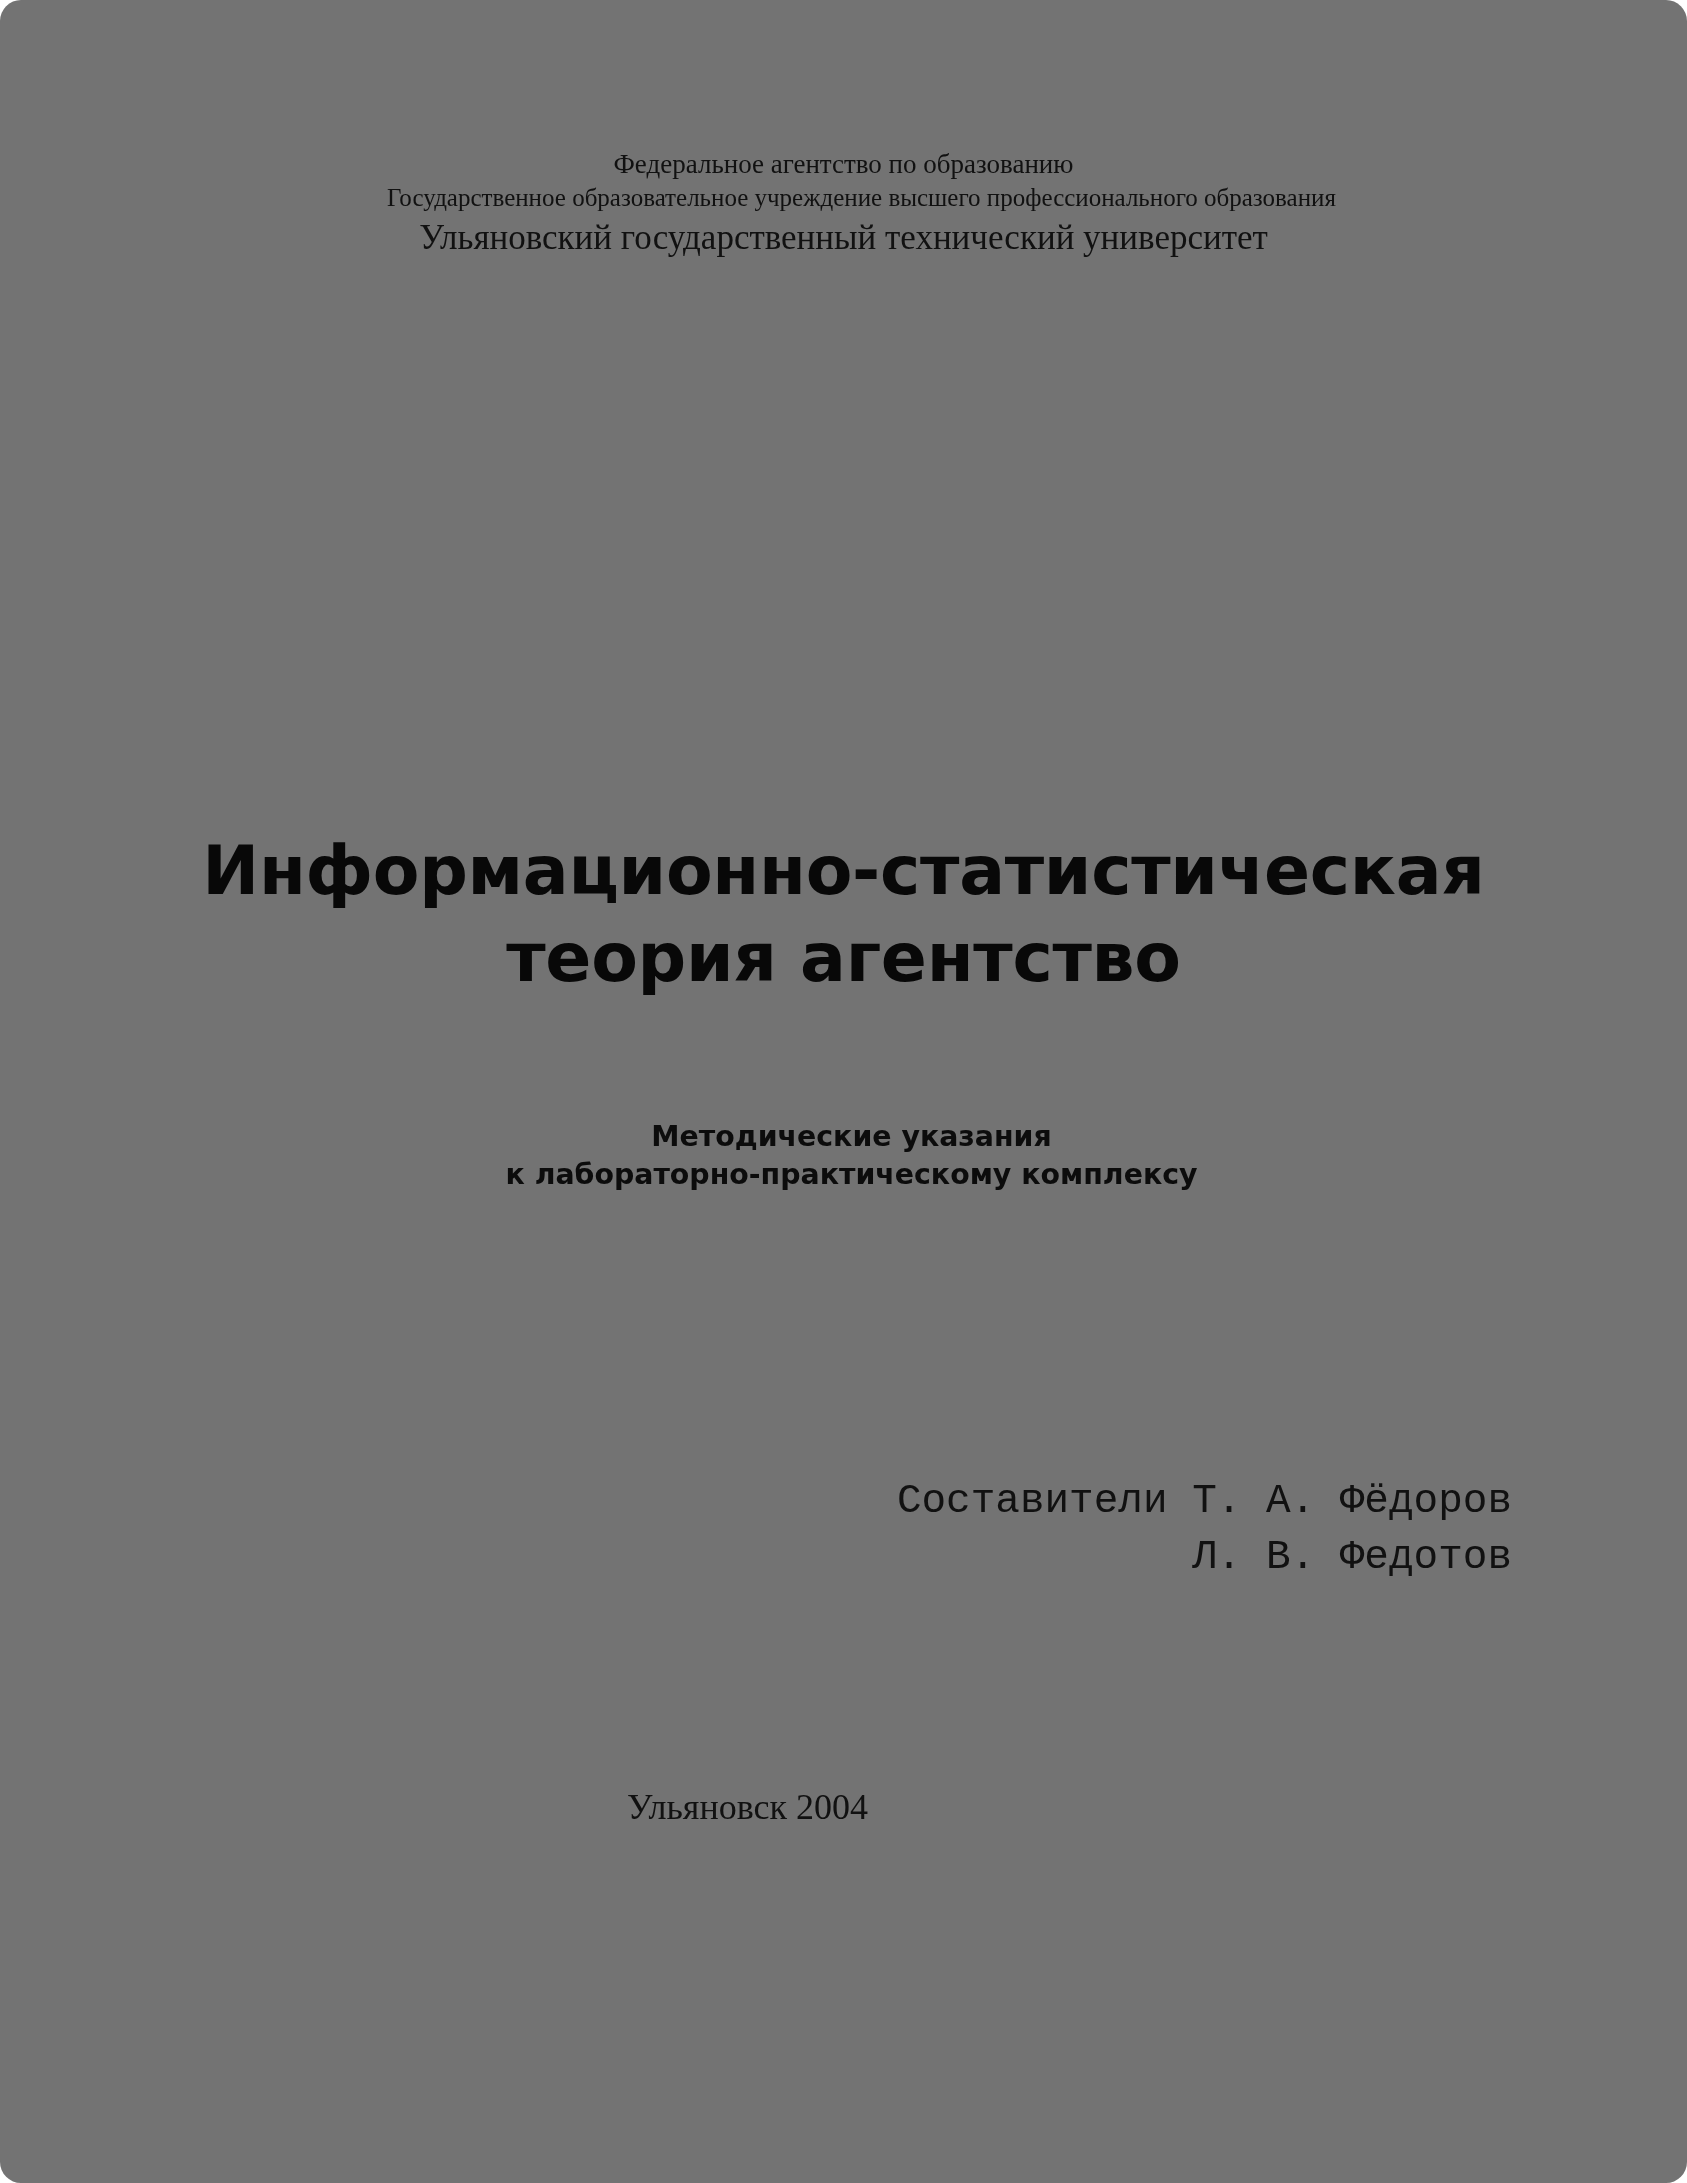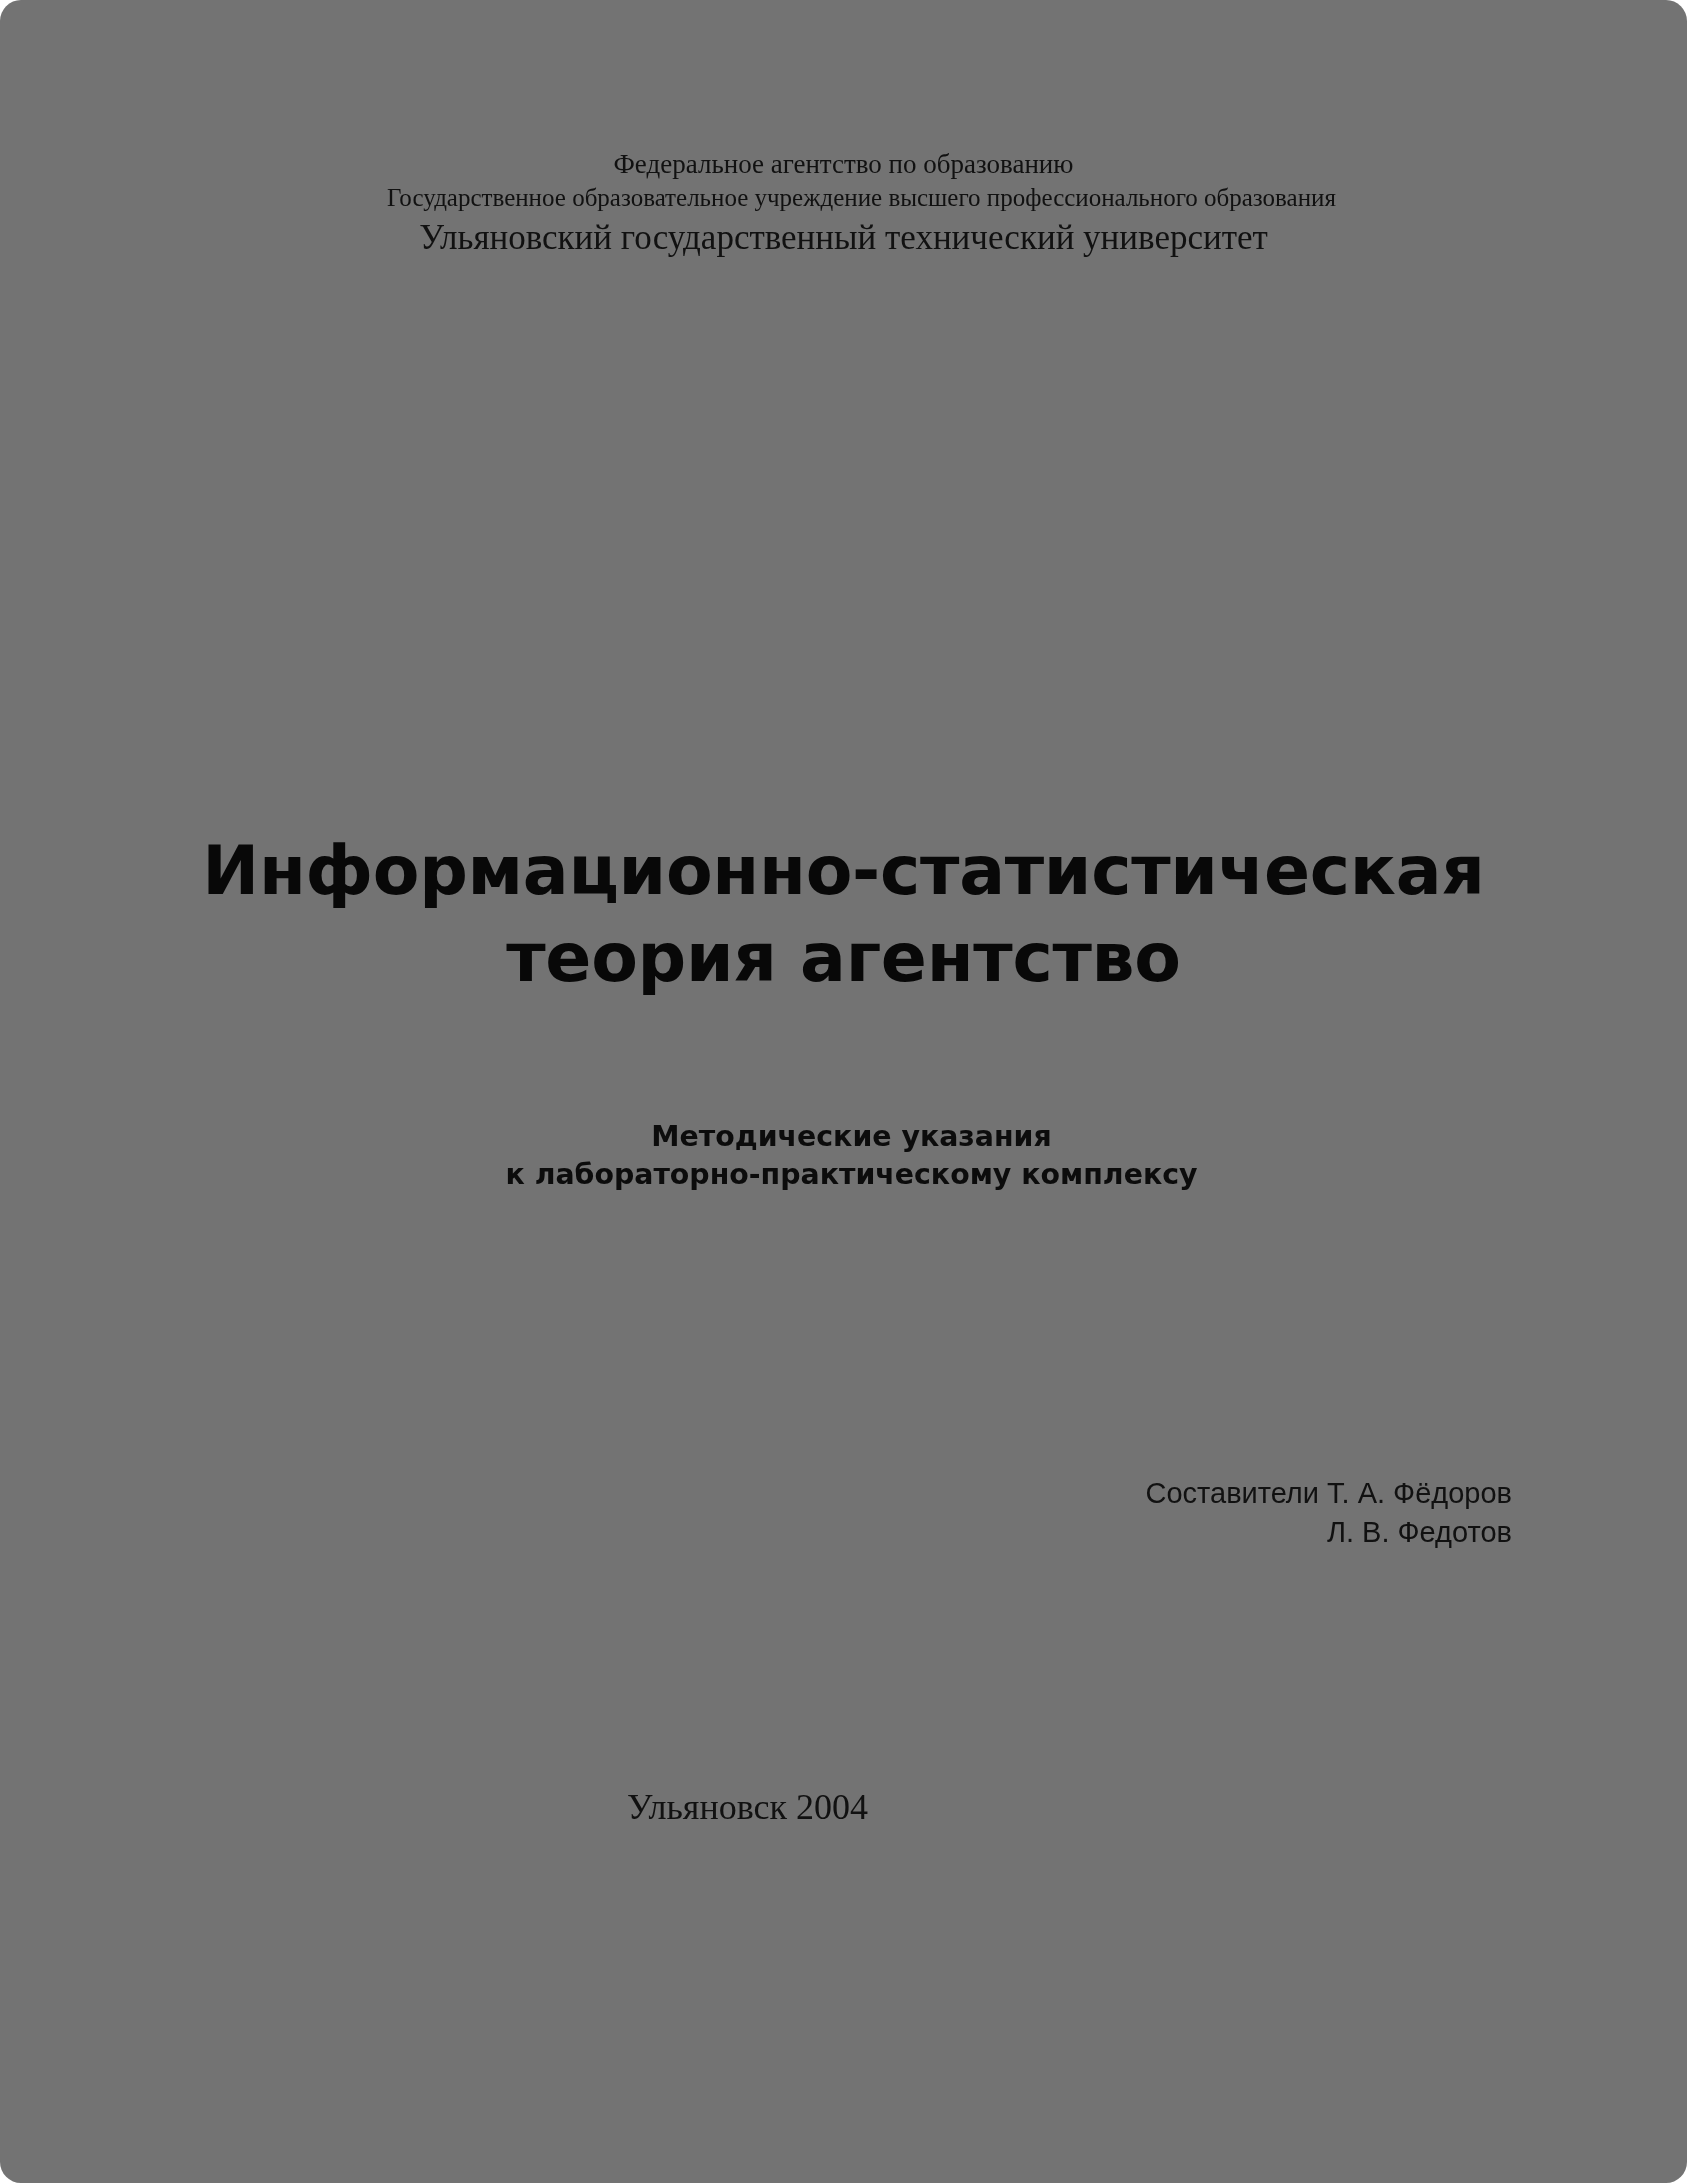--- a/index.html
+++ b/index.html
@@ -76,22 +76,22 @@
   .authors {
     position: absolute;
     top: 1474px;
     left: 0;
     width: 1687px;
     padding-right: 175px;
     box-sizing: border-box;
     text-align: right;
   }
   .authors .author-line {
-    font-family: Liberation Sans, sans-serif;
-    font-size: 29px;
+    font-family: Liberation Mono, monospace;
+    font-size: 41px;
     line-height: 1.36;
     color: #111111;
     white-space: nowrap;
   }
 
   
   .imprint {
     position: absolute;
     top: 1786px;
     left: 0;

